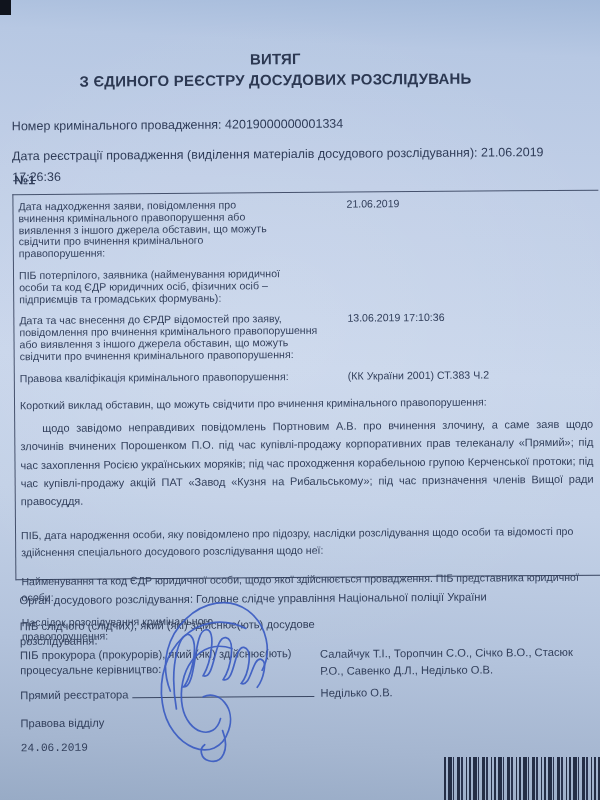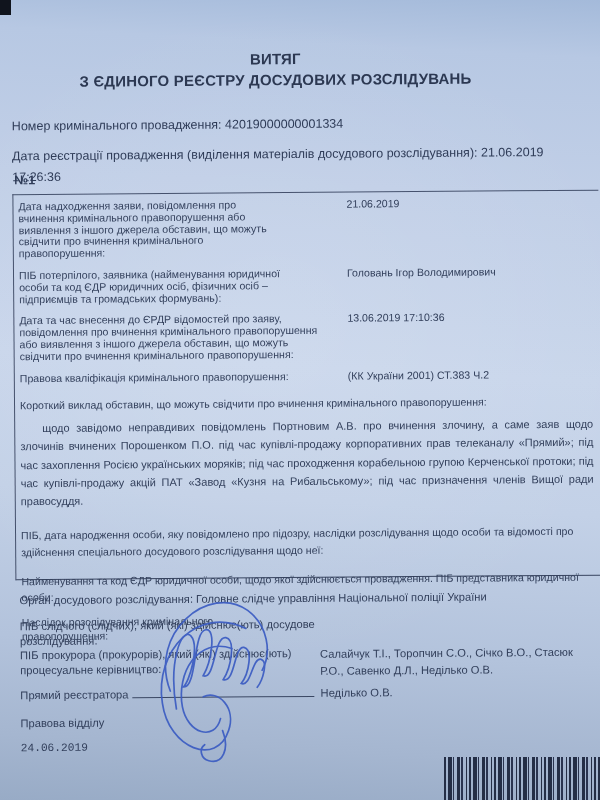--- a/index.html
+++ b/index.html
@@ -88,21 +88,20 @@
 
   <div class="box">
 
     <div class="row">
       <span class="label w258">Дата надходження заяви, повідомлення про вчинення кримінального правопорушення або виявлення з іншого джерела обставин, що можуть свідчити про вчинення кримінального правопорушення:</span>
       <span class="value">21.06.2019</span>
     </div>
 
     <div class="row">
       <span class="label w286">ПІБ потерпілого, заявника (найменування юридичної особи та код ЄДР юридичних осіб, фізичних осіб – підприємців та громадських формувань):</span>
-      <span class="value">Головань Ігор Володимирович</span>
     </div>
 
     <div class="row">
       <span class="label w306">Дата та час внесення до ЄРДР відомостей про заяву, повідомлення про вчинення кримінального правопорушення або виявлення з іншого джерела обставин, що можуть свідчити про вчинення кримінального правопорушення:</span>
       <span class="value">13.06.2019 17:10:36</span>
     </div>
 
     <div class="row">
       <span class="label">Правова кваліфікація кримінального правопорушення:</span>
       <span class="value">(КК України 2001) СТ.383 Ч.2</span>

